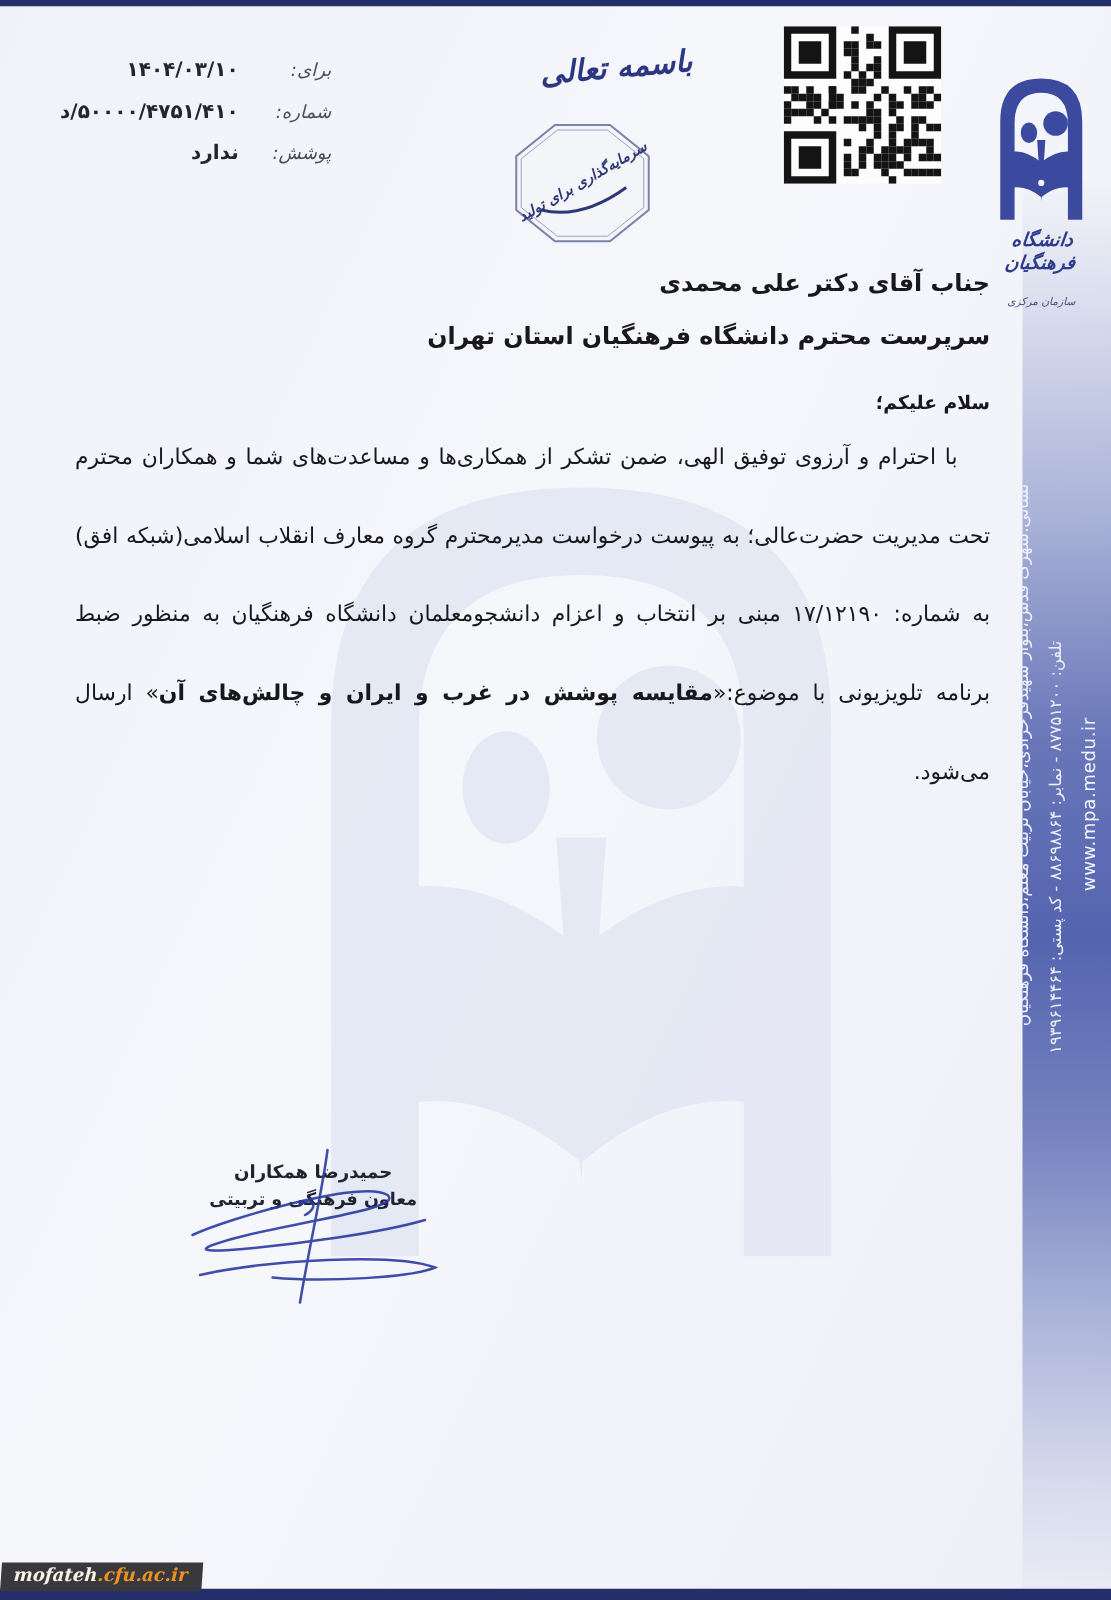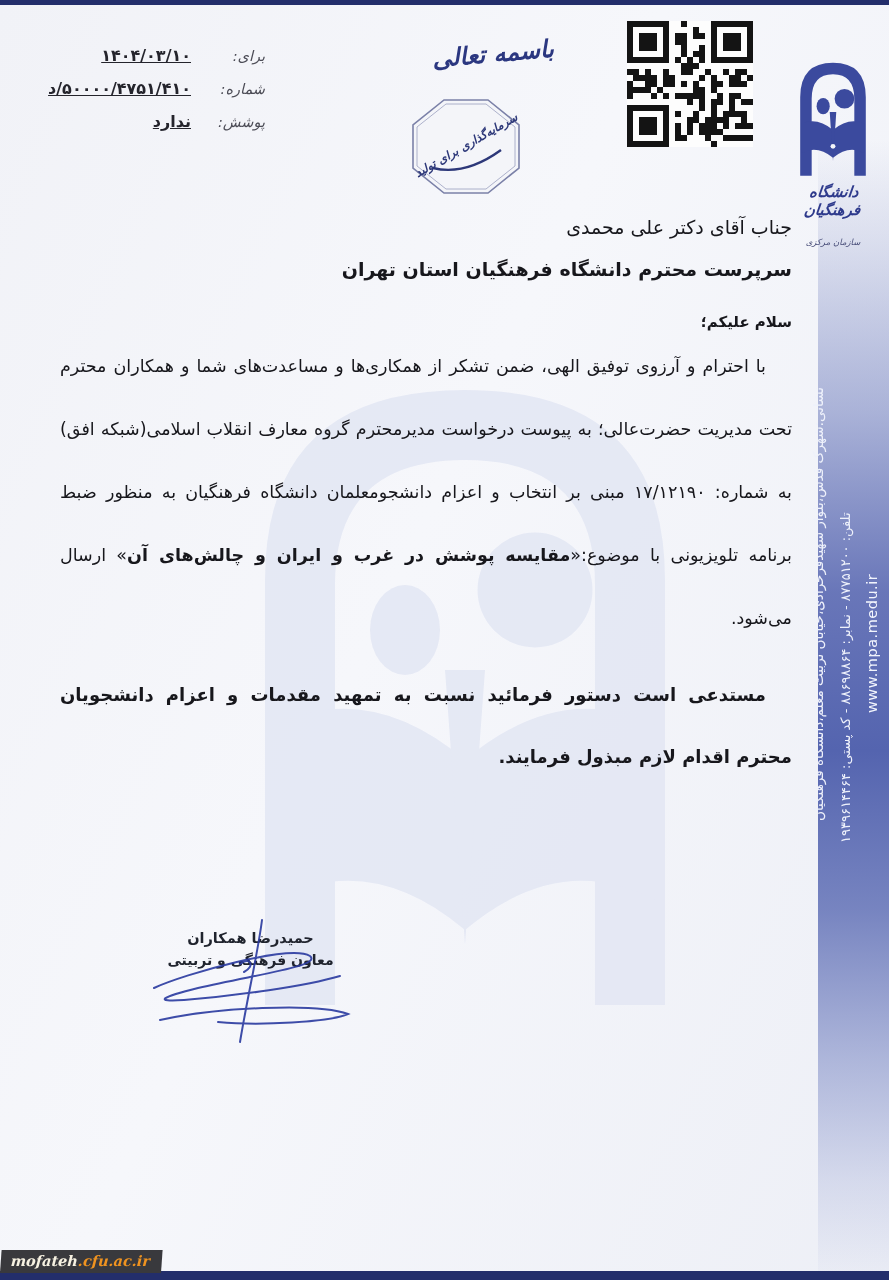--- a/index.html
+++ b/index.html
@@ -34,21 +34,21 @@
     transform:rotate(-90deg);color:#eef1fb;white-space:nowrap;
   }
   .v-address{width:620px;left:508px;top:688px;font-size:13.5px;}
   .v-phone{width:545px;left:573px;top:776px;font-size:13px;letter-spacing:.3px;}
   .v-web{width:150px;left:797px;top:629px;font-size:14.5px;color:#f2f5fd;letter-spacing:.5px;}
 
   
   .meta{position:absolute;left:10px;top:46px;width:255px;direction:rtl;}
   .mrow{display:flex;align-items:baseline;gap:16px;height:33px;}
   .mlabel{width:58px;font-size:14.5px;color:#4c4c56;font-style:italic;flex:0 0 auto;}
-  .mvalue{font-size:16px;font-weight:bold;color:#24242c;text-decoration:underline;}
+  .mvalue{font-size:16px;font-weight:bold;color:#24242c;}
 
   
   .besmele{
     position:absolute;left:418px;top:40px;width:150px;text-align:center;
     font-size:24px;font-weight:bold;font-style:italic;color:#2b3780;
     transform:rotate(-5deg);
   }
   .emblem{position:absolute;left:405px;top:98px;width:122px;height:97px;overflow:hidden;}
   .emblem svg{position:absolute;left:0;top:0;}
   .emblem .callig{
@@ -61,21 +61,21 @@
   .qr{position:absolute;left:627px;top:21px;width:126px;height:126px;}
 
   
   .logo-block{position:absolute;left:779px;top:56px;width:108px;text-align:center;}
   .logo-title{font-size:15px;font-weight:bold;font-style:italic;color:#2e3a8c;margin-top:3px;transform:skewX(-6deg);}
   .logo-sub{font-size:8.5px;color:#4a4f7a;font-style:italic;margin-top:18px;}
 
   
   .letter{position:absolute;right:97px;left:60px;top:216px;direction:rtl;text-align:right;}
   .b{font-weight:bold;}
-  .addr1{font-size:19px;font-weight:normal;margin:0 0 20px 0;}
+  .addr1{font-size:19px;font-weight:bold;margin:0 0 20px 0;}
   .addr2{font-size:19px;font-weight:bold;margin:0 0 33px 0;}
   .salut{font-size:15px;font-weight:bold;margin:0 0 4px 0;}
   .para{font-size:17.5px;line-height:63px;text-indent:26px;text-align:justify;margin:0;}
   .para2{font-size:18px;font-weight:bold;line-height:62px;text-indent:26px;text-align:justify;margin:14px 0 0 0;}
 
   
   .sig{position:absolute;left:148px;top:930px;width:205px;direction:rtl;text-align:center;}
   .sig-name{font-size:14.5px;font-weight:bold;color:#20242e;}
   .sig-title{font-size:14px;font-weight:bold;color:#20242e;margin-top:6px;}
   .scribble{position:absolute;left:-8px;top:-12px;pointer-events:none;}
@@ -287,21 +287,20 @@
     </svg>
     <div class="logo-title">دانشگاه فرهنگیان</div>
     <div class="logo-sub">سازمان مرکزی</div>
   </div>
 
   <div class="letter">
     <p class="addr1">جناب آقای دکتر علی محمدی</p>
     <p class="addr2">سرپرست محترم دانشگاه فرهنگیان استان تهران</p>
     <p class="salut">سلام علیکم؛</p>
     <p class="para"><span>با احترام و آرزوی توفیق الهی، ضمن تشکر از همکاری‌ها و مساعدت‌های شما و همکاران محترم تحت مدیریت حضرت‌عالی؛ به پیوست درخواست مدیرمحترم گروه معارف انقلاب اسلامی(شبکه افق) به شماره: ۱۷/۱۲۱۹۰ مبنی بر انتخاب و اعزام دانشجومعلمان دانشگاه فرهنگیان به منظور ضبط برنامه تلویزیونی با موضوع:«</span><span class="b">مقایسه پوشش در غرب و ایران و چالش‌های آن</span><span>» ارسال می‌شود.</span></p>
-    <p class="para2">مستدعی است دستور فرمائید نسبت به تمهید مقدمات و اعزام دانشجویان محترم اقدام لازم مبذول فرمایند.</p>
   </div>
 
   <div class="sig">
     <div class="sig-name">حمیدرضا همکاران</div>
     <div class="sig-title">معاون فرهنگی و تربیتی</div>
     <svg class="scribble" width="220" height="130" viewBox="0 0 220 130" xmlns="http://www.w3.org/2000/svg">
       <g fill="none" stroke="#2a3aa0" stroke-width="2" stroke-linecap="round" opacity=".9">
         <path d="M122,2 C118,34 108,76 100,124"></path>
         <path d="M14,70 C44,56 150,26 170,38 C182,48 118,56 58,70 C22,79 12,84 44,82 C96,78 166,68 200,58"></path>
         <path d="M20,102 C74,90 176,84 208,96 C190,104 120,108 78,104"></path>

